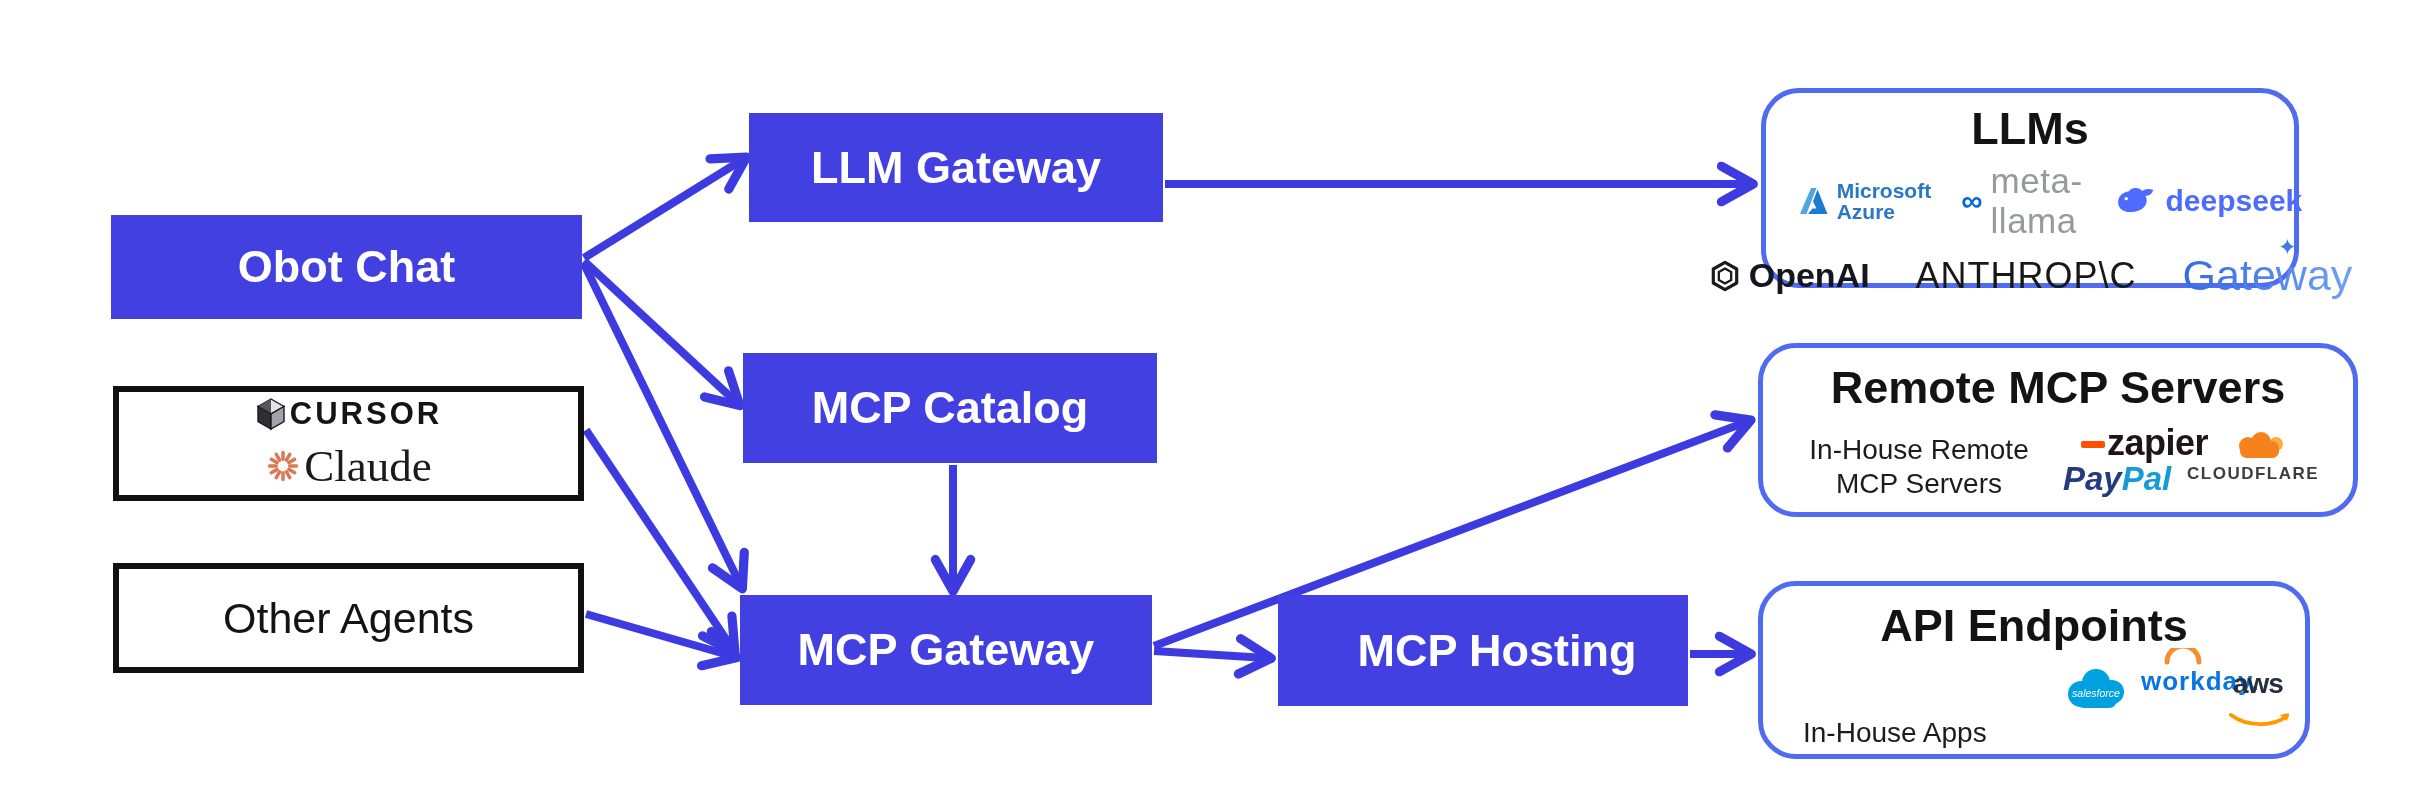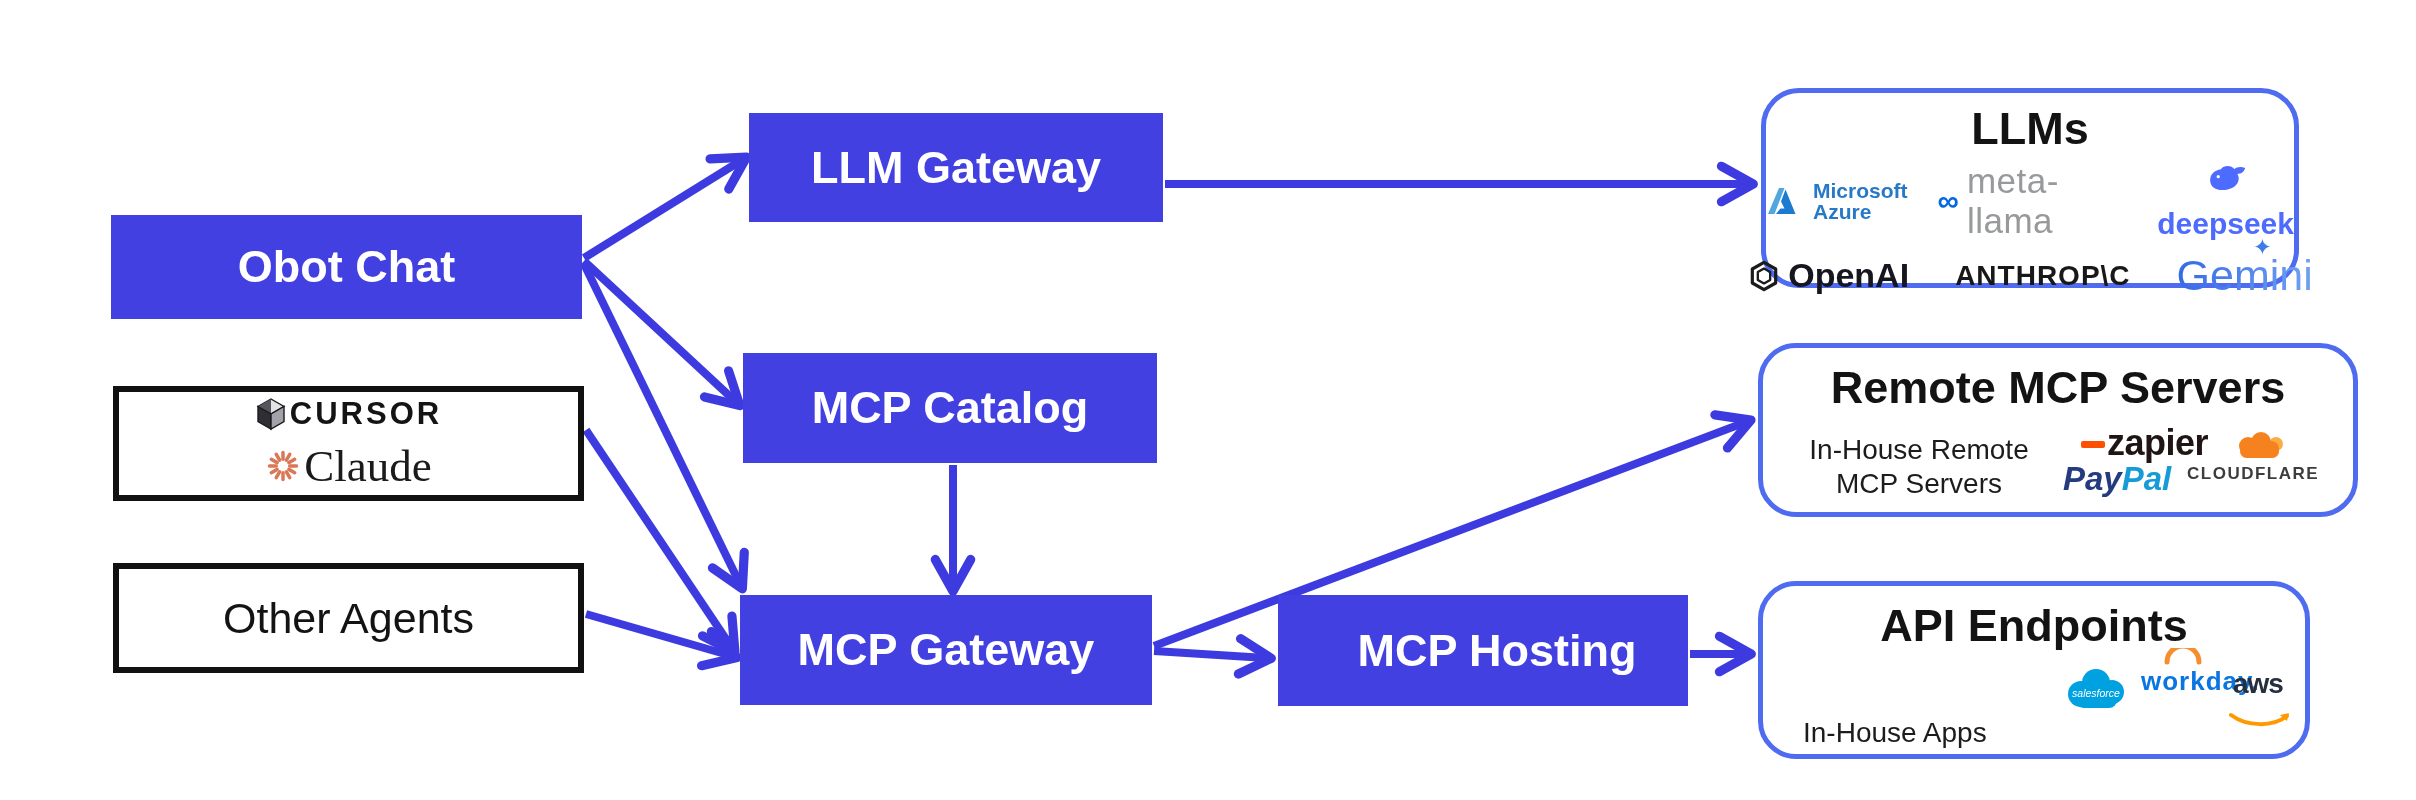--- a/index.html
+++ b/index.html
@@ -22,21 +22,21 @@
   .cursor-word{font-size:31px;font-weight:700;letter-spacing:3px;color:var(--cursor-black);}
   .claude-word{font-family:"Liberation Serif",serif;font-size:45px;color:#1b1b1b;}
   
   .llms-rows{display:flex;flex-direction:column;gap:10px;margin-top:6px;width:100%;align-items:center;}
   .llm-row{display:flex;align-items:center;justify-content:center;gap:30px;}
   .azure-text{font-size:21px;line-height:1.02;font-weight:700;color:var(--azure-blue);}
   .meta-inf{font-size:30px;font-weight:700;color:var(--meta-blue);}
   .meta-word{font-size:35px;font-weight:500;color:var(--meta-gray);letter-spacing:0.5px;}
   .deepseek-word{font-size:30px;font-weight:700;color:var(--deepseek-blue);}
   .openai-word{font-size:34px;font-weight:700;color:var(--openai-black);}
-  .anthropic-word{font-size:28px;font-weight:700;color:var(--anthropic-black);letter-spacing:1px;}
+  .anthropic-word{font-size:36px;font-weight:400;color:var(--anthropic-black);letter-spacing:1px;}
   .gemini-wrap{position:relative;display:inline-block;}
   .gemini-word{font-size:43px;font-weight:500;
     background:linear-gradient(90deg,#356AE6,#6FA2F2);
     -webkit-background-clip:text;background-clip:text;color:transparent;}
   .gemini-star{position:absolute;top:-17px;left:56%;font-size:23px;color:var(--gemini-blue);}
   
   .abs{position:absolute;}
   .sub-text{font-size:28px;font-weight:500;color:#1c1c1c;text-align:center;line-height:1.2;}
   .zapier-word{font-size:36px;font-weight:800;color:var(--zapier-black);letter-spacing:-0.5px;}
   .zap-dash{display:inline-block;width:24px;height:7px;border-radius:2px;
@@ -125,56 +125,56 @@
   </div>
 
   <div class="node blue-node" style="left:1278px;top:595px;width:410px;height:111px;padding-left:28px;">
     <span>MCP Hosting</span>
   </div>
 
   <div class="node rounded-box" style="left:1761px;top:88px;width:538px;height:200px;padding-top:10px;">
     <div class="box-title">LLMs</div>
     <div class="llms-rows">
       <div class="llm-row">
-        <div class="logo-row" style="gap:15px;">
+        <div class="logo-row" style="gap:7px;padding-left:40px;">
           <svg width="32" height="32" viewBox="0 0 32 32">
             <polygon points="13,3 18.5,3 8.5,29 2,29" fill="#50a7e0"></polygon>
             <path d="M19.5 4.5 L29.5 29 L10 29 L14.5 23.5 L18.5 23.5 L15 16.5 Z" fill="#1c7bd0"></path>
           </svg>
           <div class="azure-text">
             <div>Microsoft</div>
             <div>Azure</div>
           </div>
         </div>
         <div class="logo-row" style="gap:8px;">
           <span class="meta-inf">∞</span>
           <span class="meta-word">meta-llama</span>
         </div>
-        <div class="logo-row" style="gap:11px;flex-direction:column;">
+        <div class="logo-row" style="gap:11px;">
           <svg width="42" height="34" viewBox="0 0 46 36">
             <path d="M9 27 C 3 21 5 9 17 7.5 C 20.5 2.5 29 2.5 32 7 C 35 4.5 40 4 44 6 C 42.5 10.5 39.5 12.5 35.5 12.5 C 38.5 17 37 25 29 28 C 22 30.8 13.5 31 9 27 Z" style="fill:var(--deepseek-blue)"></path>
             <circle cx="14.5" cy="15.5" r="1.8" fill="#fff"></circle>
           </svg>
           <span class="deepseek-word">deepseek</span>
         </div>
       </div>
       <div class="llm-row" style="gap:46px;">
         <div class="logo-row" style="gap:7px;">
           <svg width="34" height="34" viewBox="0 0 32 32">
             <g fill="none" stroke="#1b1b1b" stroke-linejoin="round">
               <path d="M16 3.2 L27 9.4 L27 22.6 L16 28.8 L5 22.6 L5 9.4 Z" stroke-width="3"></path>
               <path d="M16 9 L21.8 12.3 L21.8 19.7 L16 23 L10.2 19.7 L10.2 12.3 Z" stroke-width="2.2"></path>
             </g>
           </svg>
           <span class="openai-word">OpenAI</span>
         </div>
         <span class="anthropic-word">ANTHROP\C</span>
         <span class="gemini-wrap">
           <span class="gemini-star">✦</span>
-          <span class="gemini-word">Gemini</span>
+          <span class="gemini-word">Gateway</span>
         </span>
       </div>
     </div>
   </div>
 
   <div class="node rounded-box" style="left:1758px;top:343px;width:600px;height:174px;padding-top:14px;">
     <div class="box-title">Remote MCP Servers</div>
     <div class="abs sub-text" style="left:18px;top:85px;width:276px;">
       <div>In-House Remote</div>
       <div>MCP Servers</div>

